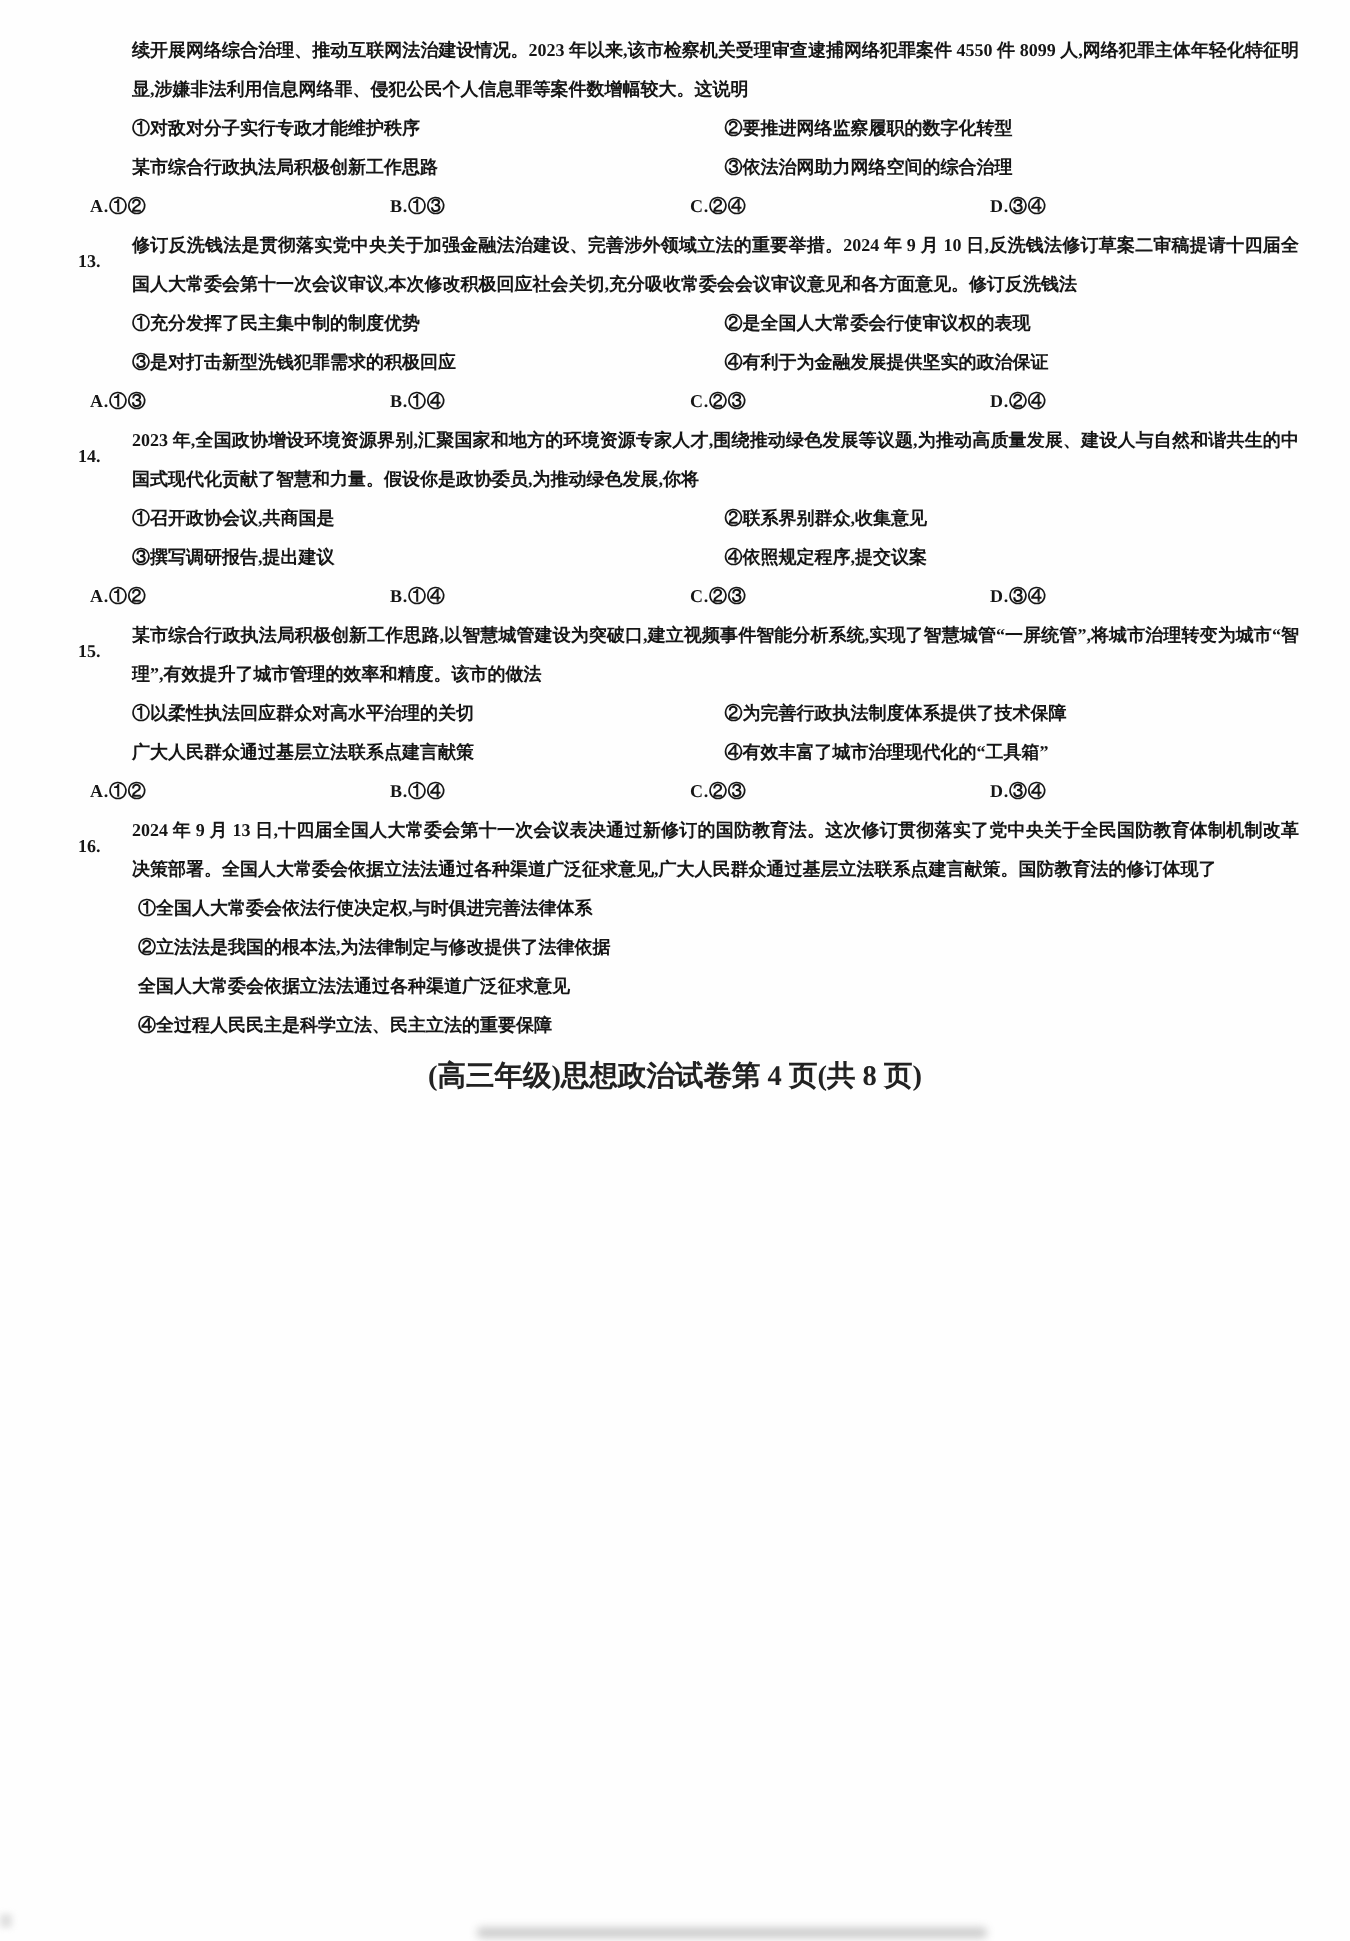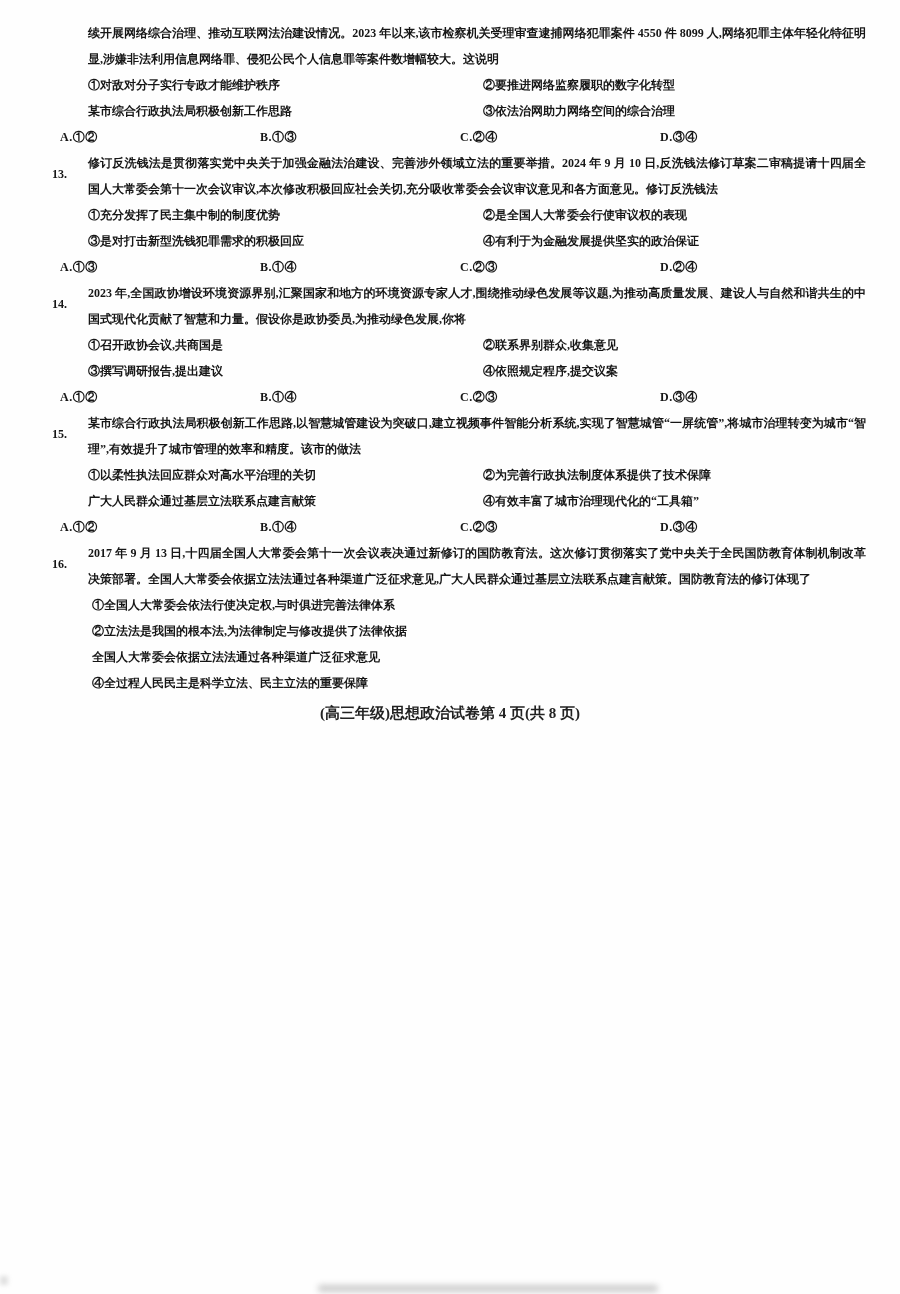--- a/index.html
+++ b/index.html
@@ -48,21 +48,21 @@
   .answers{
     display:grid;
     grid-template-columns:200px 200px 200px 192px;
     padding-left:60px;
     white-space:nowrap;
   }
   .ans{letter-spacing:0.5px;}
   .footer{
     margin-top:8px;
     text-align:center;
-    font-size:15px;
+    font-size:19px;
     font-weight:600;
     color:#222;
   }
   .artifact-bottom{
     position:absolute;
     left:318px;top:1285px;
     width:340px;height:7px;
     background:#8d8d8d;
     opacity:.45;
     filter:blur(3px);
@@ -154,21 +154,21 @@
         <span class="ans">A.①②</span>
         <span class="ans">B.①④</span>
         <span class="ans">C.②③</span>
         <span class="ans">D.③④</span>
       </div>
     </section>
 
     <section class="q">
       <div class="stem">
         <span class="qnum">16.</span>
-        <span class="qtext">2017 年 9 月 13 日,十四届全国人大常委会第十一次会议表决通过新修订的国防教育法。这次修订贯彻落实了党中央关于全民国防教育体制机制改革决策部署。全国人大常委会依据立法法通过各种渠道广泛征求意见,广大人民群众通过基层立法联系点建言献策。国防教育法的修订体现了</span>
+        <span class="qtext">2024 年 9 月 13 日,十四届全国人大常委会第十一次会议表决通过新修订的国防教育法。这次修订贯彻落实了党中央关于全民国防教育体制机制改革决策部署。全国人大常委会依据立法法通过各种渠道广泛征求意见,广大人民群众通过基层立法联系点建言献策。国防教育法的修订体现了</span>
       </div>
       <div class="opts1">
         <div class="opt">①全国人大常委会依法行使决定权,与时俱进完善法律体系</div>
         <div class="opt">②立法法是我国的根本法,为法律制定与修改提供了法律依据</div>
         <div class="opt">全国人大常委会依据立法法通过各种渠道广泛征求意见</div>
         <div class="opt">④全过程人民民主是科学立法、民主立法的重要保障</div>
       </div>
     </section>
 
   </div>

